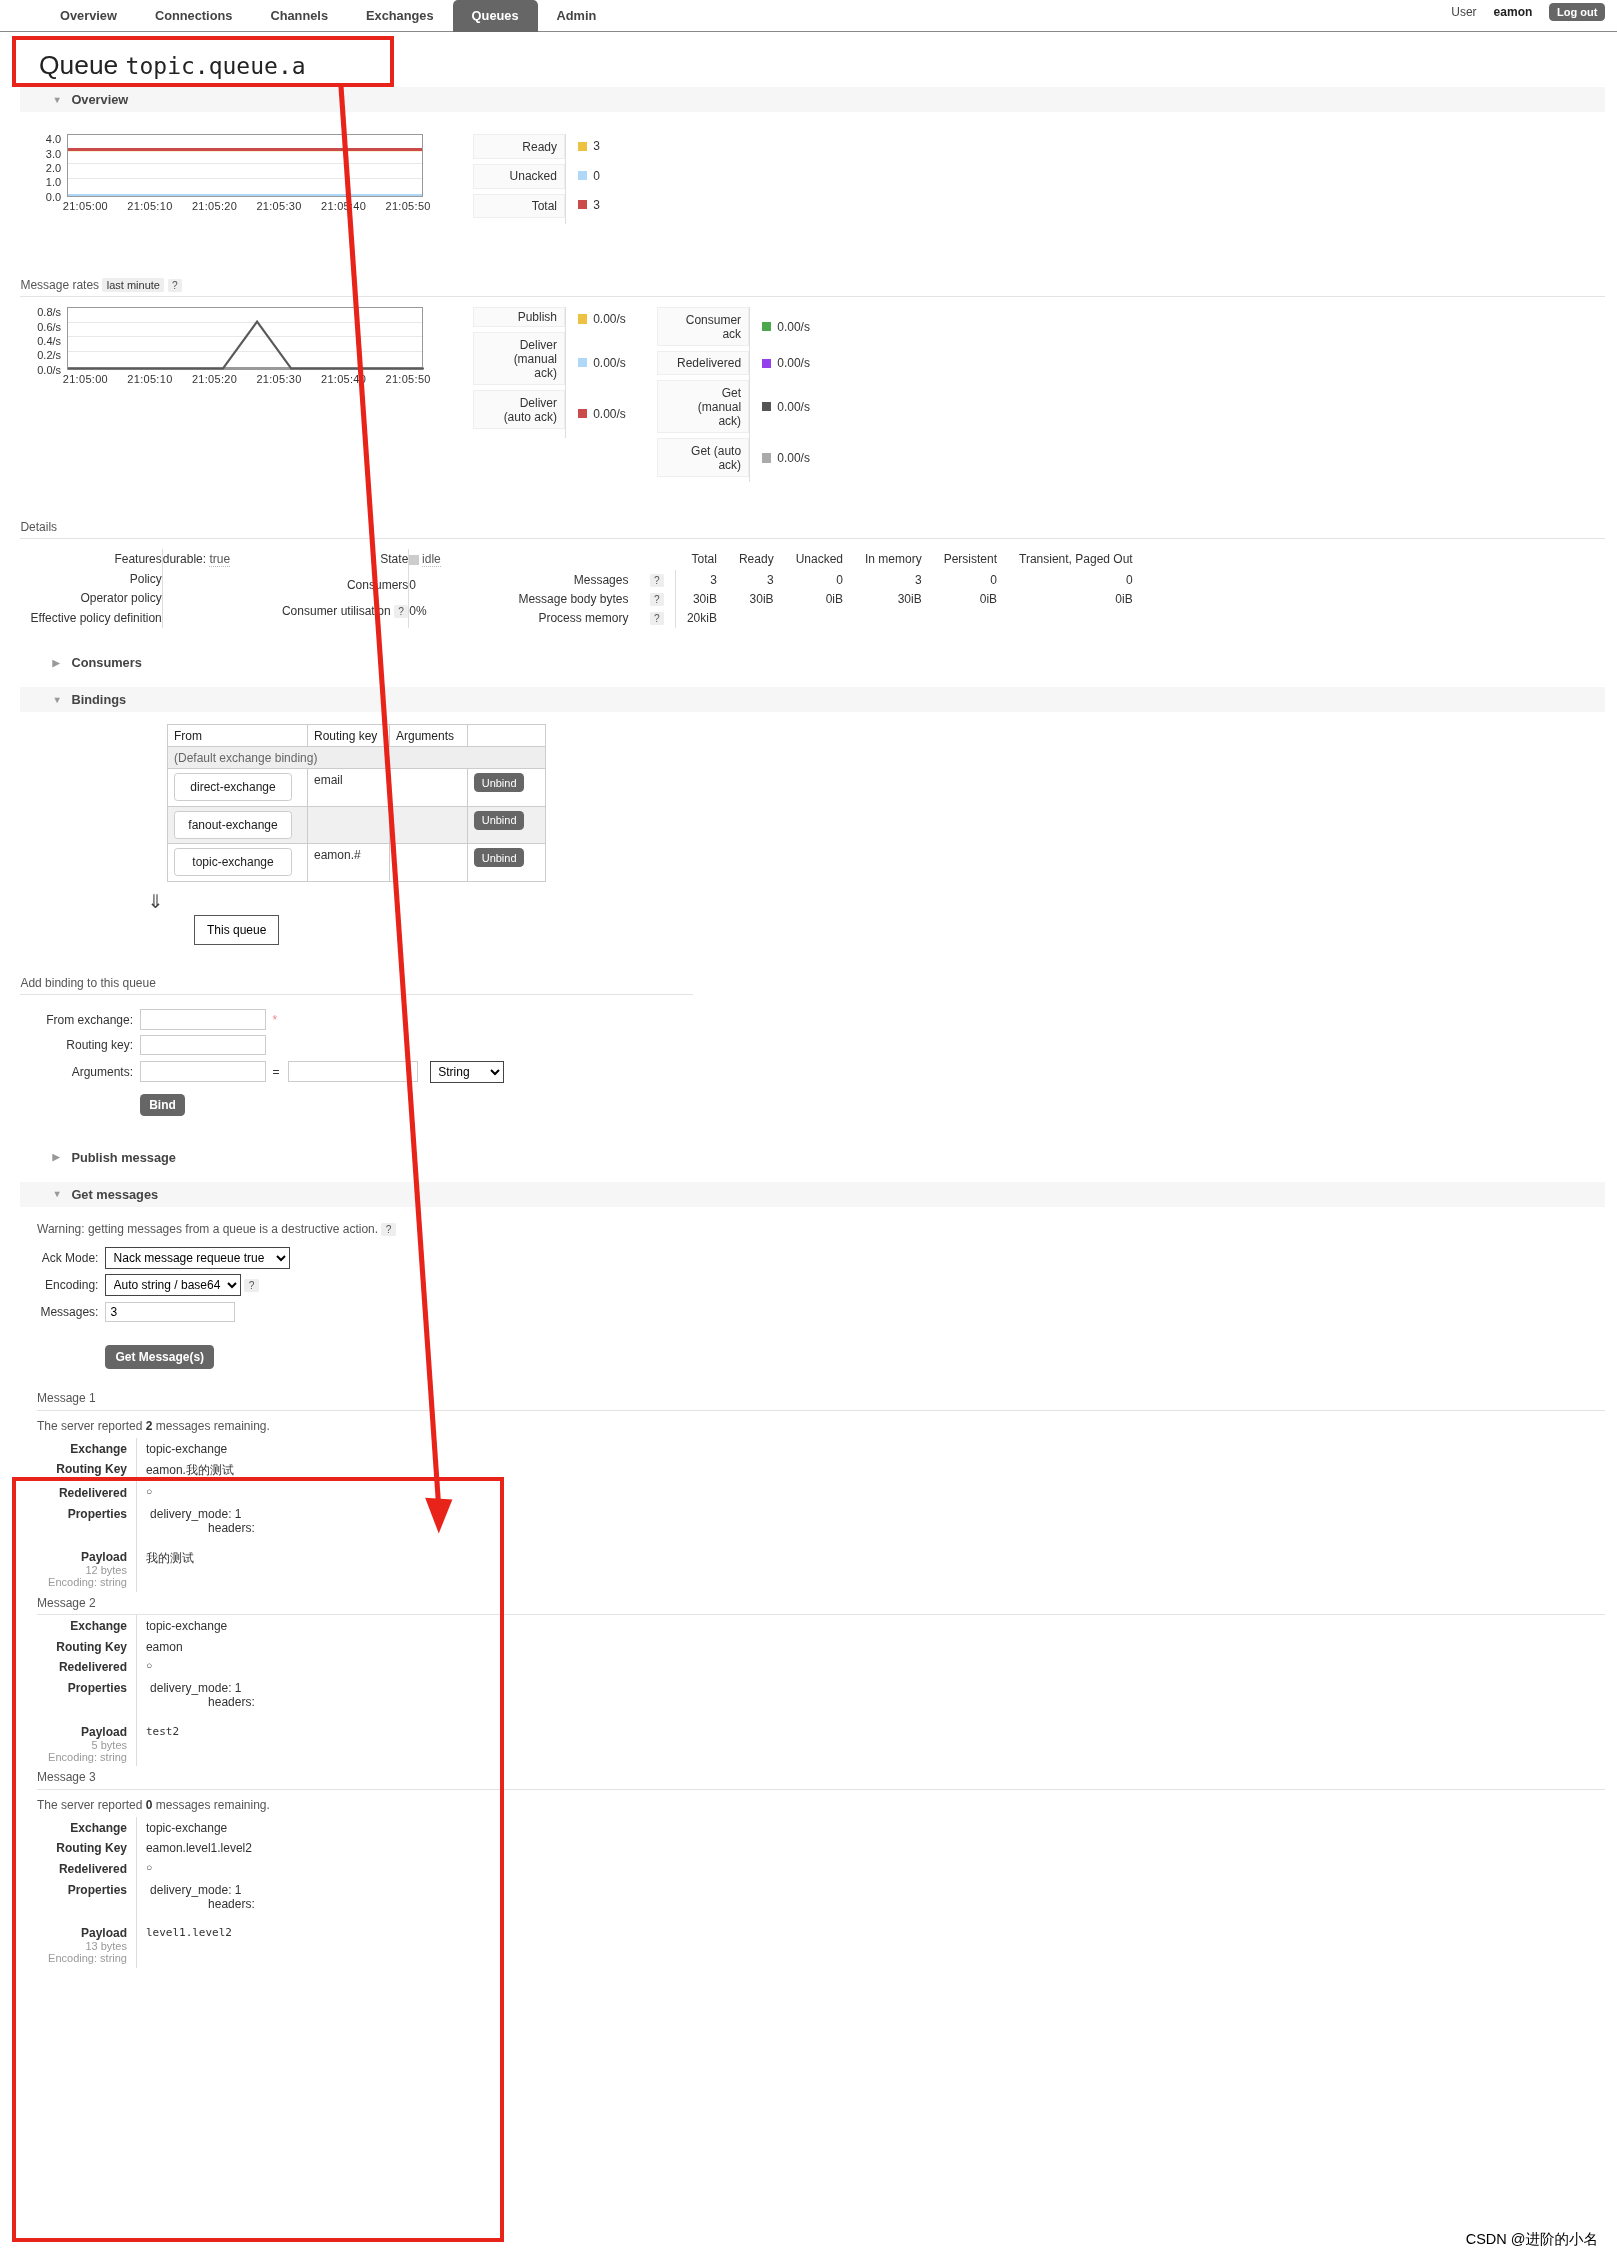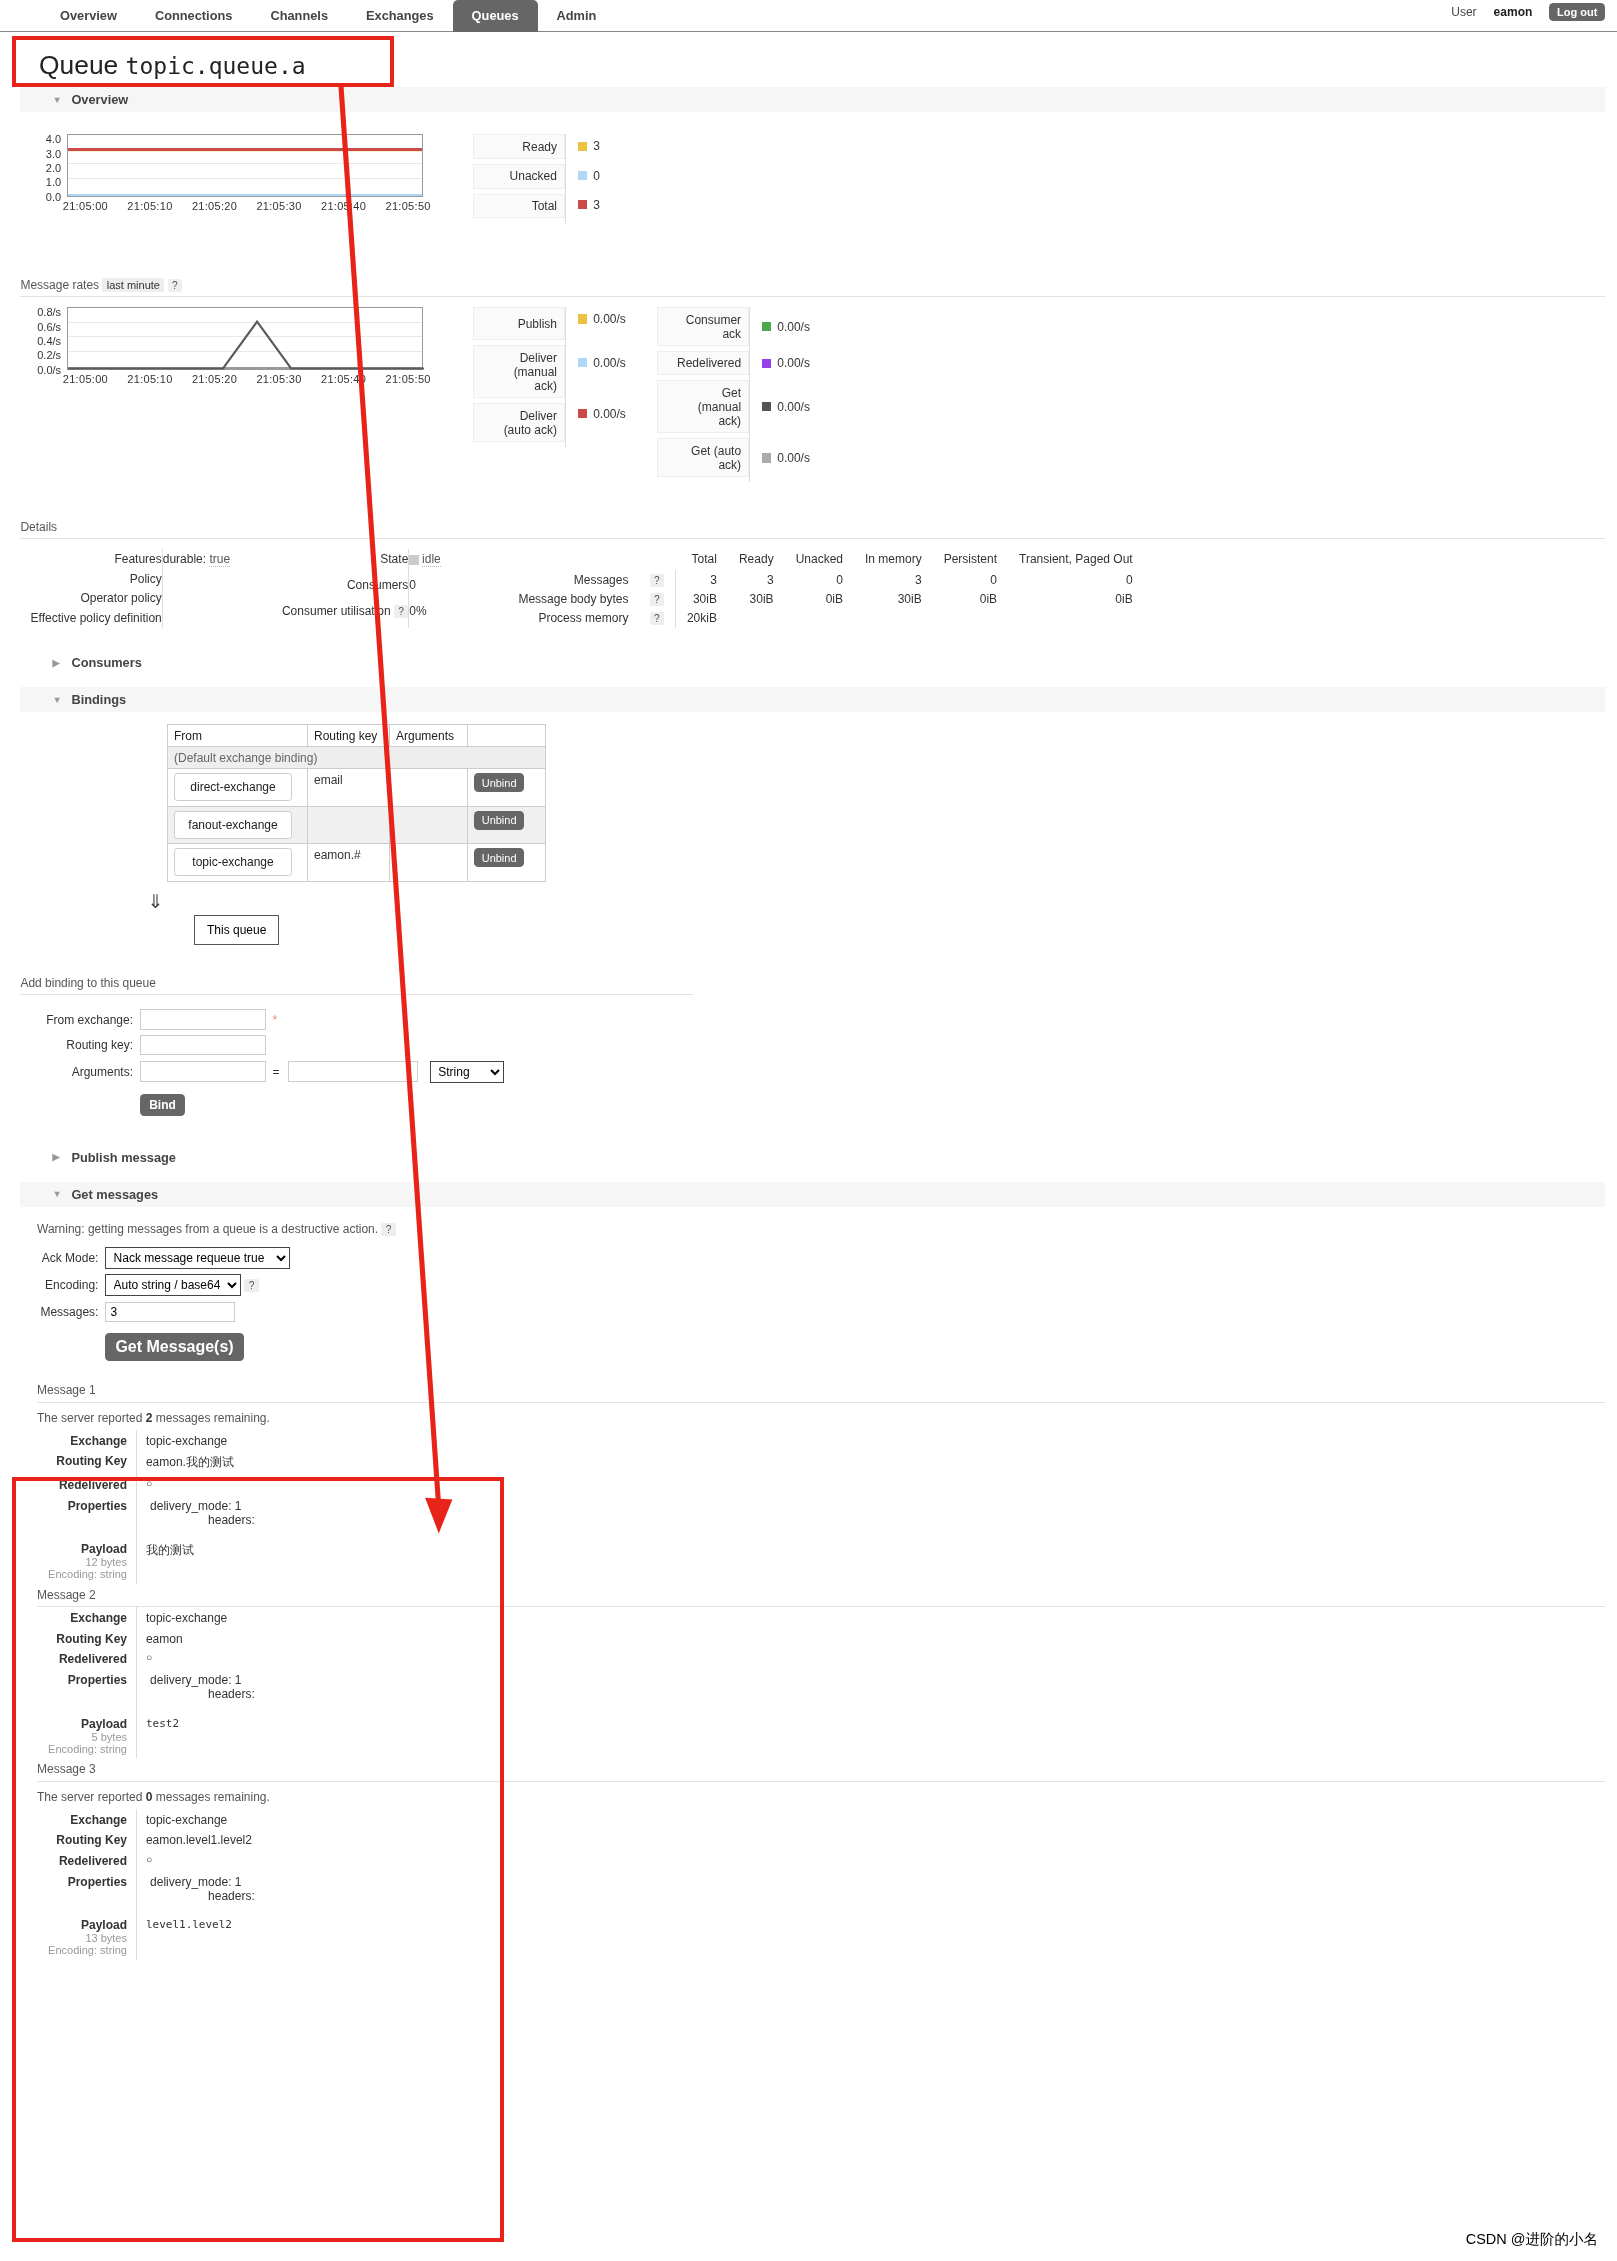--- a/index.html
+++ b/index.html
@@ -318,21 +318,21 @@
           <span>21:05:10</span>
           <span>21:05:20</span>
           <span>21:05:30</span>
           <span>21:05:40</span>
           <span>21:05:50</span>
         </div>
       </div>
 
       <div class="legend" style="margin-left:43px;">
         <div class="legend-labels">
-          <div class="lg-label" style="height:33px;">Publish</div>
+          <div class="lg-label" style="height:20px;">Publish</div>
           <div class="lg-label" style="height:53px;">Deliver<br>(manual<br>ack)</div>
           <div class="lg-label" style="height:39px;">Deliver<br>(auto ack)</div>
         </div>
         <div class="legend-vals">
           <div class="lg-val" style="height:24px;">
             <span class="swatch" style="background:#edc240;"></span>
             <span>0.00/s</span>
           </div>
           <div class="lg-val" style="height:53px;">
             <span class="swatch" style="background:#afd8f8;"></span>
@@ -586,21 +586,21 @@
             <option>base64</option>
           </select><span class="qmark">?</span>
         </td>
       </tr>
       <tr>
         <td class="flabel">Messages:</td>
         <td><input class="txt" type="text" style="width: 130px;" value="3"></td>
       </tr>
       <tr>
         <td></td>
-        <td style="padding-top:8.5px;"><button class="btn-grey" style="padding:5.1px 10.2px;font-size:16px;">Get Message(s)</button></td>
+        <td style="padding-top:8.5px;"><button class="btn-grey" style="padding:5.1px 10.2px;font-size:12px;margin-top:12px;">Get Message(s)</button></td>
       </tr>
     </tbody>
       </table>
   </div>
 
   <div style="padding-top:15.3px;">
 
     <div>
       <div class="msg-head">Message 1</div>
       <div class="msg-remaining">

